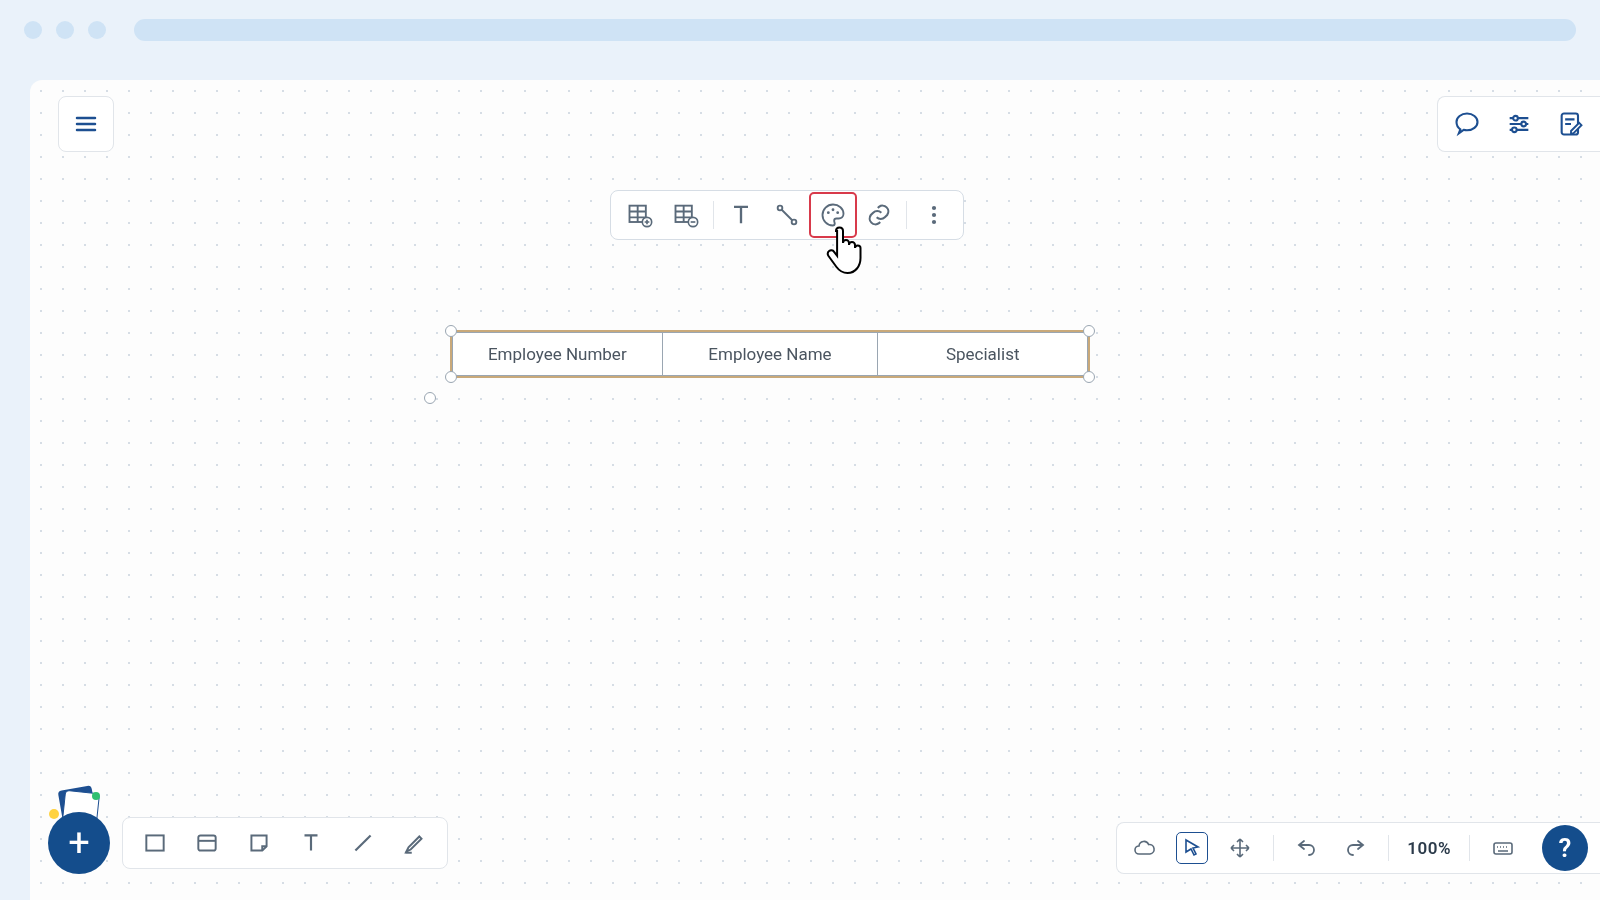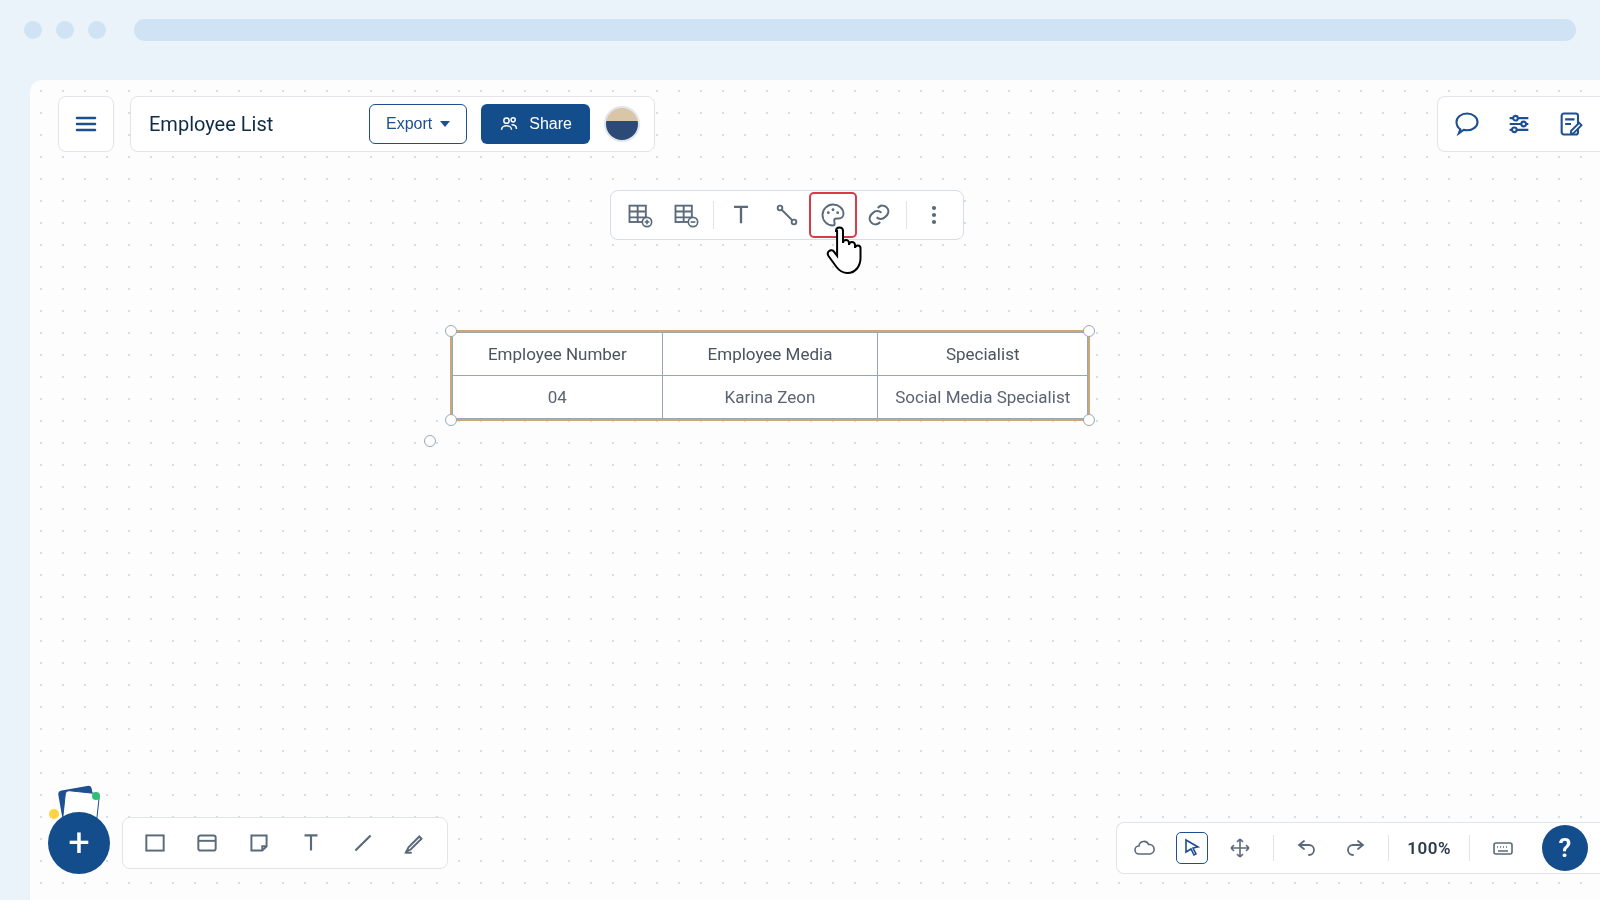--- a/index.html
+++ b/index.html
@@ -83,37 +83,20 @@
 </div>
 
 <div class="app-wrap">
 
   <div class="top-left">
     <div class="hamburger-btn">
       <svg viewBox="0 0 24 24">
           <path d="M3 6h18M3 12h18M3 18h18" stroke="#1d4f91" stroke-width="2.5" stroke-linecap="round" fill="none"></path>
         </svg>
     </div>
-    <div class="title-card">
-      <div class="doc-title">Employee List</div>
-      <button class="export-btn">
-        <span>Export</span>
-        <span class="caret-down"></span>
-      </button>
-      <button class="share-btn">
-        <svg viewBox="0 0 24 24">
-            <circle cx="9" cy="8" r="3.2" stroke="#fff" stroke-width="1.8" fill="none"></circle>
-            <path d="M3 19c0-3 3-5 6-5s6 2 6 5" stroke="#fff" stroke-width="1.8" fill="none"></path>
-            <circle cx="17" cy="7" r="2.5" stroke="#fff" stroke-width="1.8" fill="none"></circle>
-            <path d="M15 13c3 0 6 1.5 6 5" stroke="#fff" stroke-width="1.8" fill="none"></path>
-          </svg>
-        <span>Share</span>
-      </button>
-      <div class="avatar"></div>
-    </div>
   </div>
 
   <div class="top-right">
     <div class="tr-icon">
       <svg viewBox="0 0 24 24">
           <path d="M12 3c5 0 9 3.2 9 7.2 0 4-4 7.2-9 7.2-1 0-2-.1-2.9-.4L5 20l1.3-3.4C4.3 15.1 3 12.8 3 10.2 3 6.2 7 3 12 3z" stroke="#1d4f91" stroke-width="1.8" fill="none"></path>
         </svg>
     </div>
     <div class="tr-icon">
       <svg viewBox="0 0 24 24">
@@ -195,30 +178,25 @@
   <div class="table-shape">
     <div class="sel-handle h-tl"></div>
     <div class="sel-handle h-tr"></div>
     <div class="sel-handle h-bl"></div>
     <div class="sel-handle h-br"></div>
     <div class="sel-handle h-ext"></div>
     <table class="emp-table">
       <thead>
         <tr>
           <th style="width:33%">Employee Number</th>
-          <th style="width:34%">Employee Media</th>
+          <th style="width:34%">Employee Name</th>
           <th style="width:33%">Specialist</th>
         </tr>
       </thead>
       <tbody>
-        <tr>
-          <td>04</td>
-          <td>Karina Zeon</td>
-          <td>Social Media Specialist</td>
-        </tr>
       </tbody>
     </table>
   </div>
 
   <div class="bottom-left">
     <div style="position:relative">
       <svg class="fab-decor" width="60" height="44">
         <rect x="14" y="6" width="34" height="30" rx="4" fill="#1d4f91" transform="rotate(-10 31 21)"></rect>
         <rect x="18" y="10" width="34" height="30" rx="4" fill="#ffffff" stroke="#1d4f91" transform="rotate(6 35 25)"></rect>
         <circle cx="8" cy="32" r="5" fill="#ffd23f"></circle>

